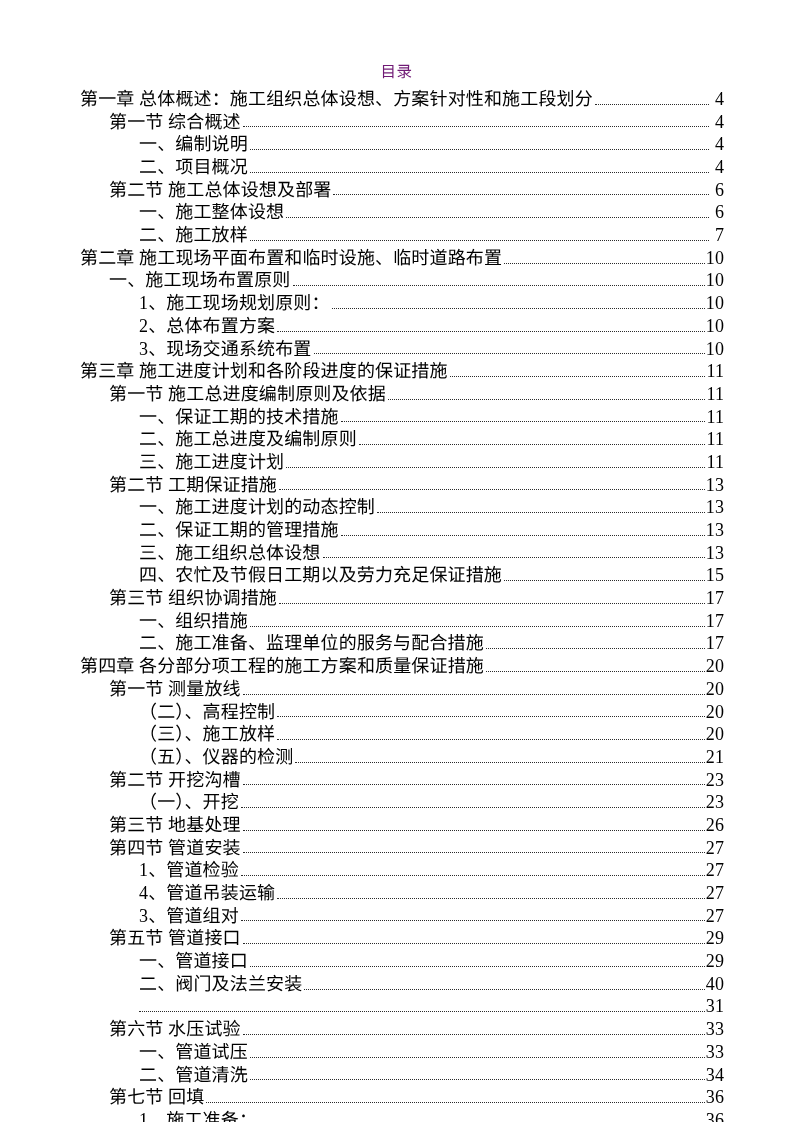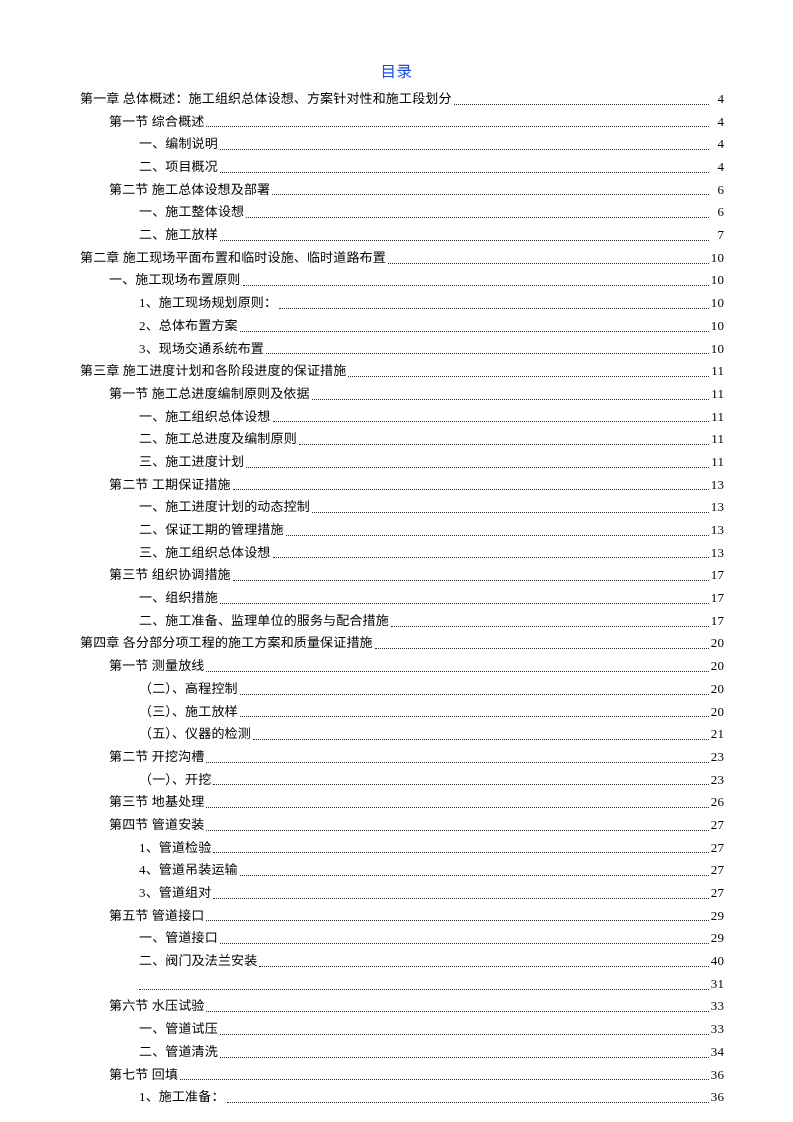--- a/index.html
+++ b/index.html
@@ -25,36 +25,36 @@
   }
   #doc-title {
     position: absolute;
     left: 0;
     top: 62px;
     width: 793px;
     text-align: center;
     font-size: 15.5px;
     line-height: 20px;
     letter-spacing: 0.5px;
-    color: #1d4ed8;
+    color: #701a75;
     font-family: "Liberation Serif", "DejaVu Serif", serif;
   }
   #toc {
     position: absolute;
     left: 80px;
     top: 88px;
     width: 644px;
   }
   .toc-entry {
     display: flex;
     align-items: flex-end;
     width: 100%;
     height: 22.7px;
     box-sizing: border-box;
-    font-size: 13px;
+    font-size: 18px;
     line-height: 22.7px;
     color: #000;
     white-space: nowrap;
     overflow: hidden;
   }
   .toc-entry .label {
     flex: 0 0 auto;
     padding-right: 2px;
     letter-spacing: 0.15px;
   }
@@ -158,21 +158,21 @@
         <span class="label">第三章  施工进度计划和各阶段进度的保证措施</span>
         <span class="leader"></span>
         <span class="pageno">11</span>
       </div>
       <div class="toc-entry lvl-2">
         <span class="label">第一节  施工总进度编制原则及依据</span>
         <span class="leader"></span>
         <span class="pageno">11</span>
       </div>
       <div class="toc-entry lvl-3">
-        <span class="label">一、施工组织总体设想</span>
+        <span class="label">一、保证工期的技术措施</span>
         <span class="leader"></span>
         <span class="pageno">11</span>
       </div>
       <div class="toc-entry lvl-3">
         <span class="label">二、施工总进度及编制原则</span>
         <span class="leader"></span>
         <span class="pageno">11</span>
       </div>
       <div class="toc-entry lvl-3">
         <span class="label">三、施工进度计划</span>
@@ -191,20 +191,25 @@
       </div>
       <div class="toc-entry lvl-3">
         <span class="label">二、保证工期的管理措施</span>
         <span class="leader"></span>
         <span class="pageno">13</span>
       </div>
       <div class="toc-entry lvl-3">
         <span class="label">三、施工组织总体设想</span>
         <span class="leader"></span>
         <span class="pageno">13</span>
+      </div>
+      <div class="toc-entry lvl-3">
+        <span class="label">四、农忙及节假日工期以及劳力充足保证措施</span>
+        <span class="leader"></span>
+        <span class="pageno">15</span>
       </div>
       <div class="toc-entry lvl-2">
         <span class="label">第三节  组织协调措施</span>
         <span class="leader"></span>
         <span class="pageno">17</span>
       </div>
       <div class="toc-entry lvl-3">
         <span class="label">一、组织措施</span>
         <span class="leader"></span>
         <span class="pageno">17</span>

